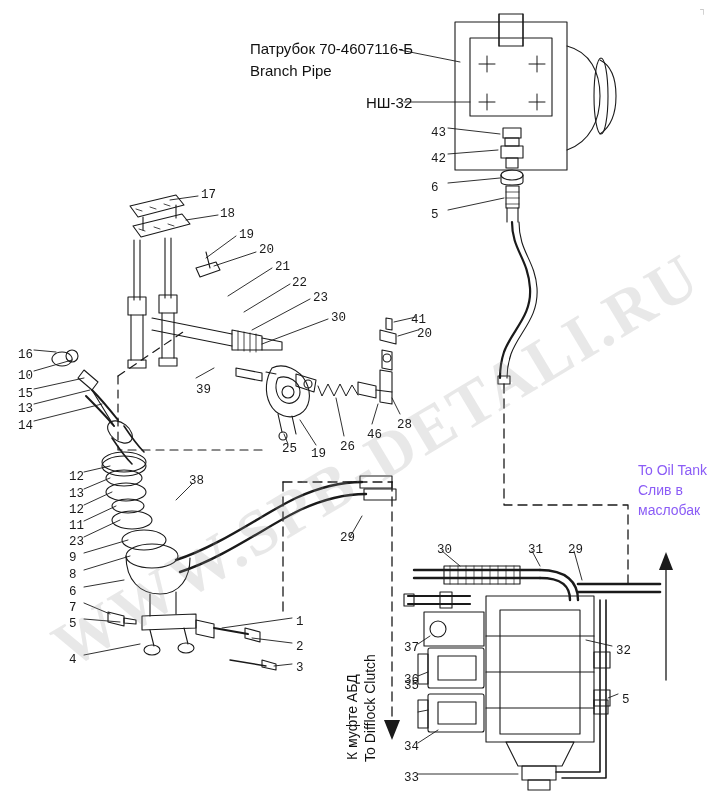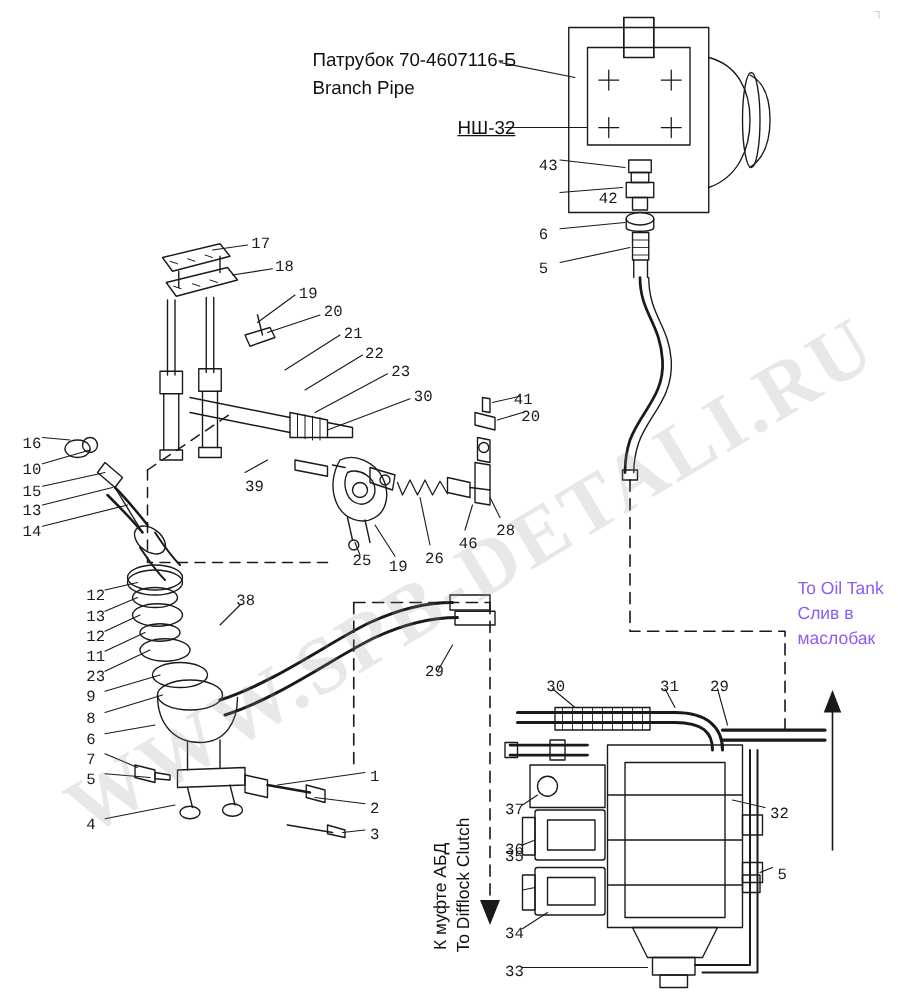--- a/index.html
+++ b/index.html
@@ -31,21 +31,20 @@
   .big {
     font-size: 15px;
     color: #111;
   }
   .big2 {
     font-size: 14px;
     color: #8b5cf6;
     margin-left: 26px;
   }
   .underline {
-    text-decoration: underline;
   }
   .vert {
     position: absolute;
     font-size: 14px;
     color: #111;
     white-space: pre;
     transform-origin: left top;
     transform: rotate(-90deg);
     line-height: 1.2;
   }
@@ -348,21 +347,21 @@
       <div class="lbl num" style="left: 189px; top: 474px;">38</div>
       <div class="lbl num" style="left: 196px; top: 383px;">39</div>
       <div class="lbl num" style="left: 282px; top: 442px;">25</div>
       <div class="lbl num" style="left: 311px; top: 447px;">19</div>
       <div class="lbl num" style="left: 340px; top: 440px;">26</div>
       <div class="lbl num" style="left: 367px; top: 428px;">46</div>
       <div class="lbl num" style="left: 397px; top: 418px;">28</div>
       <div class="lbl num" style="left: 417px; top: 327px;">20</div>
       <div class="lbl num" style="left: 411px; top: 313px;">41</div>
       <div class="lbl num" style="left: 431px; top: 126px;">43</div>
-      <div class="lbl num" style="left: 431px; top: 152px; margin-left: 48px;">42</div>
+      <div class="lbl num" style="left: 431px; top: 152px;">42</div>
       <div class="lbl num" style="left: 431px; top: 181px;">6</div>
       <div class="lbl num" style="left: 431px; top: 208px;">5</div>
       <div class="lbl num" style="left: 340px; top: 531px;">29</div>
       <div class="lbl num" style="left: 437px; top: 543px;">30</div>
       <div class="lbl num" style="left: 528px; top: 543px;">31</div>
       <div class="lbl num" style="left: 568px; top: 543px;">29</div>
       <div class="lbl num" style="left: 616px; top: 644px;">32</div>
       <div class="lbl num" style="left: 622px; top: 693px;">5</div>
       <div class="lbl num" style="left: 404px; top: 641px;">37</div>
       <div class="lbl num" style="left: 404px; top: 673px;">36</div>

